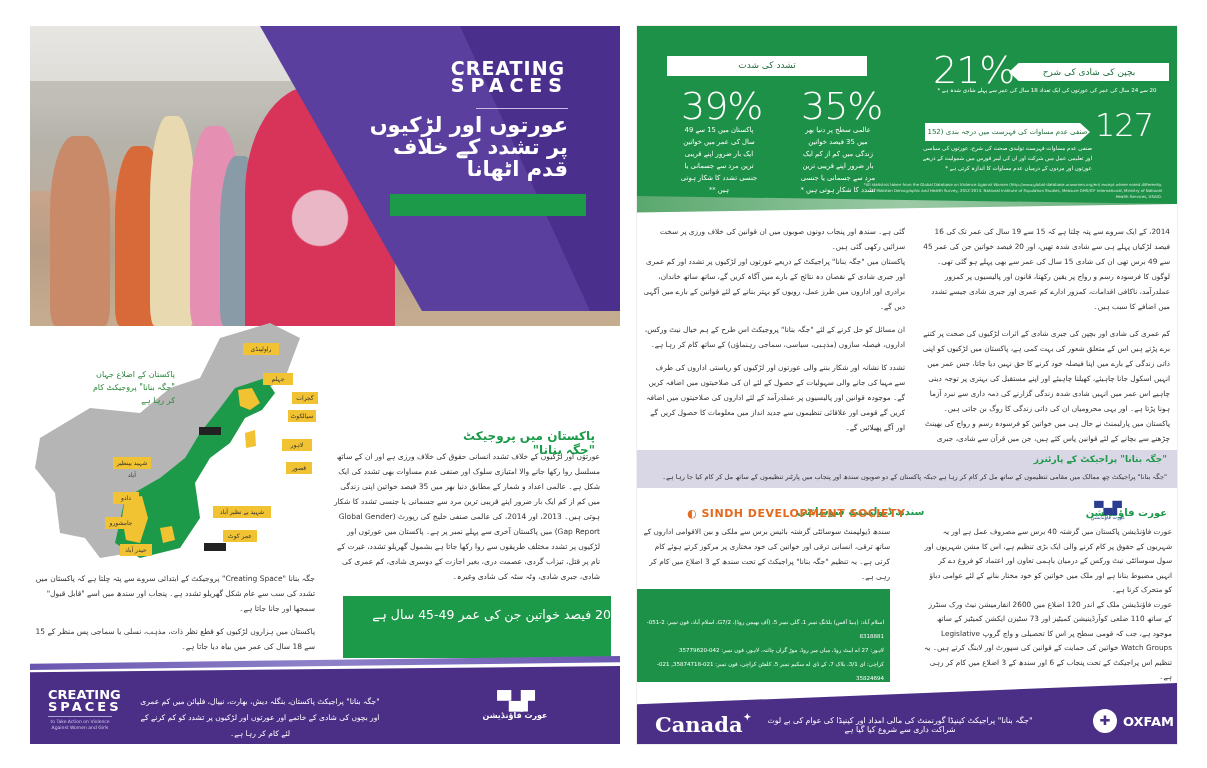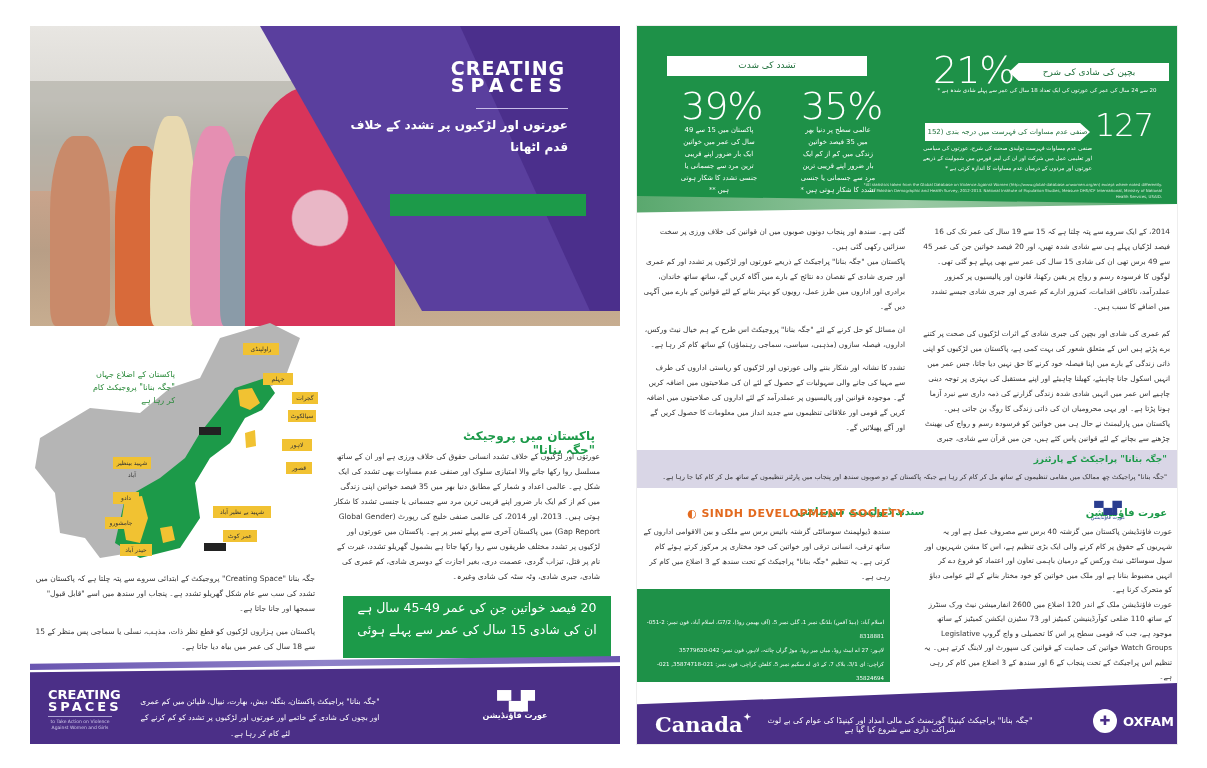--- a/index.html
+++ b/index.html
@@ -15,29 +15,29 @@
   .wall{position:absolute;left:0;top:55px;width:300px;height:110px;background:#b4b2aa;opacity:.7}
   .fig{position:absolute;border-radius:40% 40% 10% 10%}
   .scarf{position:absolute;left:215px;top:60px;width:150px;height:240px;background:radial-gradient(circle at 50% 55%,#e9b7c6 0 18%,#d8345a 19% 100%);border-radius:45% 45% 0 0}
   .purple-tri{position:absolute;left:230px;top:0;width:360px;height:285px;background:#5a3f9e;clip-path:polygon(0 0,100% 0,100% 100%,45% 100%)}
   .purple-tri2{position:absolute;left:390px;top:0;width:200px;height:285px;background:#4b2f8c;clip-path:polygon(20% 0,100% 0,100% 100%,85% 100%)}
   .green-strip{position:absolute;left:360px;top:168px;width:196px;height:22px;background:#1c9a49}
   .cs-logo{position:absolute;right:52px;top:34px;color:#fff;font-family:"DejaVu Sans",sans-serif;font-weight:bold;text-align:left;line-height:17px}
   .cs-logo .l1{font-size:19px;letter-spacing:1px}
   .cs-logo .l2{font-size:19px;letter-spacing:6px}
   .cs-rule{position:absolute;right:52px;top:82px;width:92px;border-top:1px solid #c8bde8}
-  .title-ur{position:absolute;right:52px;top:88px;width:220px;color:#fff;font-weight:bold;font-size:12px;line-height:22px}
+  .title-ur{position:absolute;right:52px;top:88px;width:220px;color:#fff;font-weight:bold;font-size:21px;line-height:22px}
   .map{position:absolute;left:0;top:292px;width:290px;height:245px}
   .map-caption{position:absolute;left:55px;top:342px;width:90px;color:#2a8a3a;font-size:8px;line-height:13px}
   .tag{position:absolute;height:12px;background:#f1c232;font-size:6px;line-height:12px;text-align:center;color:#333}
   .dark-tag{position:absolute;width:22px;height:8px;background:#222}
   .left-text1{position:absolute;left:5px;top:545px;width:280px;font-size:7.5px;line-height:15px}
   .sec-title{position:absolute;left:420px;top:403px;width:145px;color:#1c9a49;font-size:12px;font-weight:bold}
   .body-pak{position:absolute;left:302px;top:423px;width:268px;font-size:7.5px;line-height:15px}
-  .green-box{position:absolute;left:313px;top:570px;width:268px;height:62px;background:#1c9a49;color:#fff;font-size:12.5px;line-height:22px;text-align:center;padding-top:1px}
+  .green-box{position:absolute;left:313px;top:570px;width:268px;height:62px;background:#1c9a49;color:#fff;font-size:12.5px;line-height:22px;padding-top:8px}
   .left-footer{position:absolute;left:0;top:640px;width:590px;height:78px;background:#4b2f87;clip-path:polygon(0 8%,100% 0,100% 100%,0 100%)}
   .left-footer-band{position:absolute;left:0;top:630px;width:590px;height:14px;background:linear-gradient(90deg,#6a56b0,#8f82c9 50%,#6a56b0);clip-path:polygon(0 55%,100% 0,100% 45%,0 100%)}
   .lf-logo{position:absolute;left:18px;top:663px;color:#fff;font-weight:bold;font-size:13px;line-height:12px;text-align:center;width:64px}
   .lf-logo .sp{letter-spacing:3px}
   .lf-logo .rule{border-top:1px solid #b0a5d6;margin:3px 0 2px}
   .lf-logo .sub{font-weight:normal;font-size:4.5px;line-height:6px;color:#cfc8ea}
   .lf-text{position:absolute;left:110px;top:668px;width:240px;color:#fff;font-size:7.5px;line-height:16px;text-align:center}
   .aurat-logo{position:absolute;left:450px;top:665px;width:70px;color:#fff;text-align:center}
   .aurat-logo .mark{font-size:18px;font-weight:bold;letter-spacing:-2px;line-height:20px}
   .aurat-logo .nm{font-size:8px;font-weight:bold}
@@ -115,21 +115,20 @@
 
   <div class="left-text1 rtl ur">
     <p style="margin-bottom:8px">جگہ بنانا "Creating Space" پروجیکٹ کے ابتدائی سروے سے پتہ چلتا ہے کہ پاکستان میں تشدد کی سب سے عام شکل گھریلو تشدد ہے۔ پنجاب اور سندھ میں اسے "قابل قبول" سمجھا اور جانا جاتا ہے۔</p>
     <p>پاکستان میں ہزاروں لڑکیوں کو قطع نظر ذات، مذہب، نسلی یا سماجی پس منظر کے 15 سے 18 سال کی عمر میں بیاہ دیا جاتا ہے۔</p>
   </div>
 
   <div class="sec-title rtl">پاکستان میں پروجیکٹ "جگہ بنانا"</div>
   <div class="body-pak rtl ur">عورتوں اور لڑکیوں کے خلاف تشدد انسانی حقوق کی خلاف ورزی ہے اور ان کے ساتھ مسلسل روا رکھا جانے والا امتیازی سلوک اور صنفی عدم مساوات بھی تشدد کی ایک شکل ہے۔ عالمی اعداد و شمار کے مطابق دنیا بھر میں 35 فیصد خواتین اپنی زندگی میں کم از کم ایک بار ضرور اپنے قریبی ترین مرد سے جسمانی یا جنسی تشدد کا شکار ہوتی ہیں۔ 2013، اور 2014، کی عالمی صنفی خلیج کی رپورٹ (Global Gender Gap Report) میں پاکستان آخری سے پہلے نمبر پر ہے۔ پاکستان میں عورتوں اور لڑکیوں پر تشدد مختلف طریقوں سے روا رکھا جاتا ہے بشمول گھریلو تشدد، غیرت کے نام پر قتل، تیزاب گردی، عصمت دری، بغیر اجازت کے دوسری شادی، کم عمری کی شادی، جبری شادی، وٹہ سٹہ کی شادی وغیرہ۔</div>
   <div class="green-box rtl">
     <div>20 فیصد خواتین جن کی عمر 49-45 سال ہے</div>
-    <div>ان کی شادی 15 سال کی عمر سے پہلے ہوئی</div>
   </div>
 
   <div class="left-footer-band"></div>
   <div class="left-footer"></div>
   <div class="lf-logo">
     <div>CREATING</div>
     <div class="sp">SPACES</div>
     <div class="rule"></div>
     <div class="sub">to Take Action on Violence Against Women and Girls</div>
   </div>

